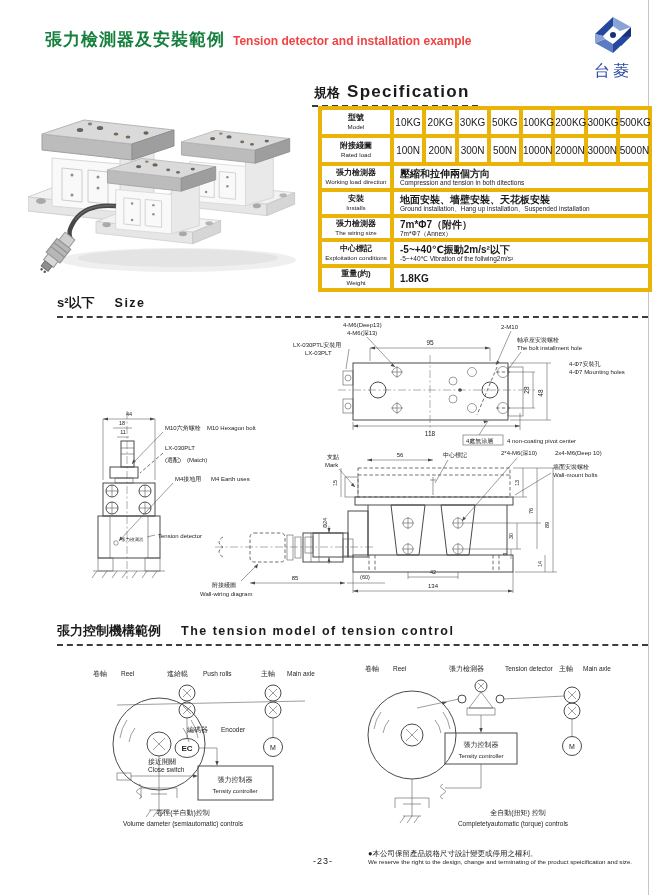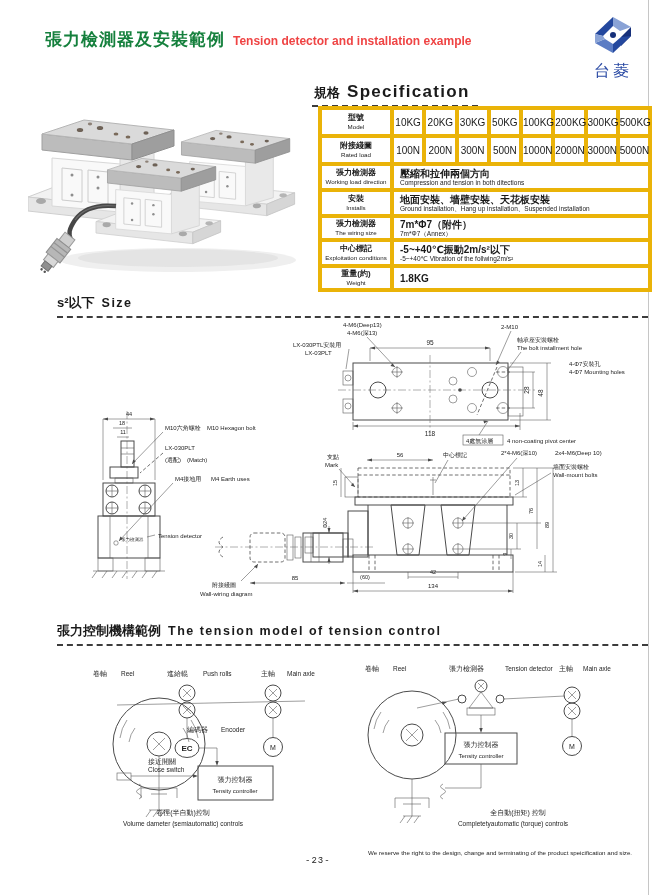--- a/index.html
+++ b/index.html
@@ -13,21 +13,21 @@
   .hdr .en{font-size:12px;font-weight:bold;color:#ef4444;margin-left:8px;}
   .logo{position:absolute;left:583px;top:14px;width:60px;text-align:center;}
   .logo .txt{font-size:16px;color:#2a4aa4;margin-top:1px;letter-spacing:3px;}
 
   
   .spec-h{position:absolute;left:312px;top:82px;font-weight:bold;font-size:13px;
           border-bottom:2px dashed #3c3c3c;padding:0 8px 3px 2px;white-space:nowrap;}
   .spec-h .en{letter-spacing:1.3px;margin-left:7px;font-size:17px;}
   .rule-h{position:absolute;border-bottom:2px dashed #3c3c3c;padding-bottom:4px;
           font-weight:bold;font-size:13px;white-space:nowrap;}
-  .rule-h .en{letter-spacing:1.5px;margin-left:7px;font-size:12.5px;}
+  .rule-h .en{letter-spacing:1.5px;margin-left:20px;font-size:12.5px;}
   .size-h{left:57px;top:294px;width:591px;}
   .ctrl-h{left:57px;top:622px;width:591px;}
 
   
   table.spec{position:absolute;left:318px;top:106px;width:330px;border-collapse:collapse;
              table-layout:fixed;}
   .spec th,.spec td{border:4px solid #eab308;padding:0;text-align:center;vertical-align:middle;}
   .spec th{font-weight:normal;}
   .spec .lz{font-size:8px;font-weight:bold;line-height:10px;}
   .spec .le{font-size:6.2px;line-height:8px;}
@@ -47,21 +47,21 @@
   .t45{font-size:4.5px}.t5{font-size:5px}.t55{font-size:5.5px}.t6{font-size:6px}
   .t65{font-size:6.5px}.t7{font-size:7px}.t8{font-size:8px;font-weight:bold}
   .ol{fill:none;stroke:#4b4b4b;stroke-width:1}
   .tn{fill:none;stroke:#5c5c5c;stroke-width:0.6}
   .cl{fill:none;stroke:#6e6e6e;stroke-width:0.55;stroke-dasharray:8 2.5 2 2.5}
   .hd{fill:none;stroke:#4b4b4b;stroke-width:0.8;stroke-dasharray:3.5 2.2}
   .dim{fill:none;stroke:#555;stroke-width:0.55}
   .ah{fill:#4b4b4b;stroke:none}
 
   
-  .pageno{position:absolute;left:305px;top:856px;font-size:9px;letter-spacing:1px;font-family:Liberation Mono, monospace;}
+  .pageno{position:absolute;left:313px;top:856px;font-size:9px;letter-spacing:1px;}
   .note{position:absolute;left:368px;top:849px;width:280px;}
   .note .zh{font-size:7.5px;line-height:9px;}
   .note .en{font-size:6.2px;line-height:8px;color:#222;}
 </style>
 </head>
 <body>
 
 <div class="page-edge"></div>
 
 <div class="hdr">
@@ -562,14 +562,15 @@
     <line class="tn" x1="348" y1="146" x2="366" y2="146"></line>
       <line class="tn" x1="357" y1="138" x2="357" y2="158"></line>
     <path class="tn" d="M348,158 h18 M350,158 l-5,7 M357,158 l-5,7 M364,158 l-5,7"></path>
     <text class="t7" x="463" y="157" text-anchor="middle">全自動(扭矩) 控制</text>
     <text class="t65" x="458" y="168" text-anchor="middle">Completetyautomatic (torque) controls</text>
   </g>
 </svg>
 
 <div class="pageno">-23-</div>
 <div class="note">
+  <div class="zh">●本公司保留產品規格尺寸設計變更或停用之權利。</div>
   <div class="en">We reserve the right to the design, change and terminating of the product speicification and size.</div>
 </div>
 
 </body></html>

